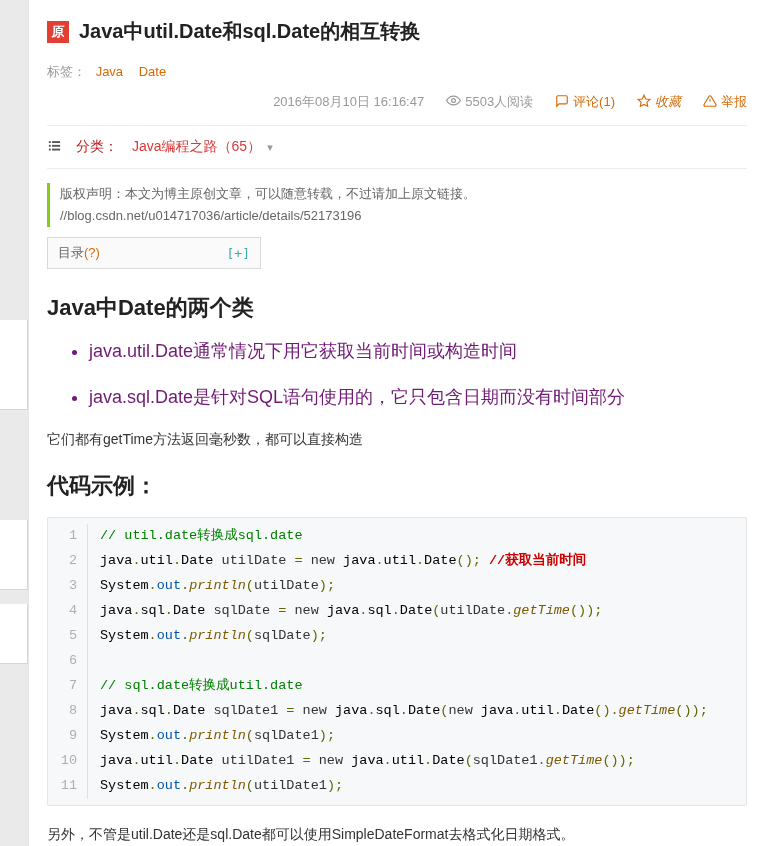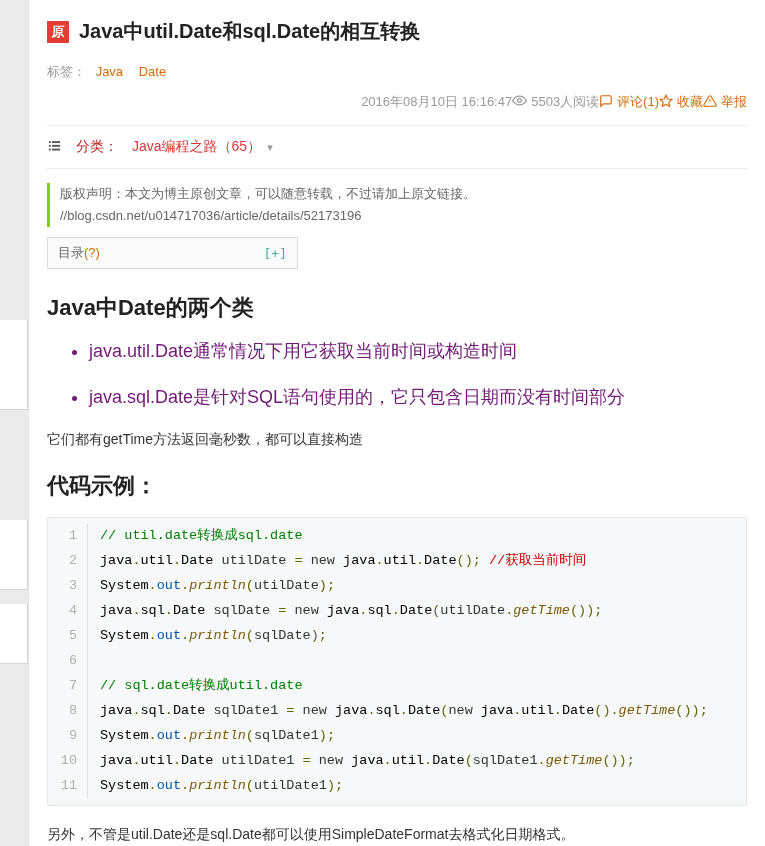--- a/index.html
+++ b/index.html
@@ -67,33 +67,34 @@
   .tags-row .tag-link {
     color: #d46b08;
     margin-right: 12px;
     text-decoration: none;
   }
 
   .meta-row {
     display: flex;
     justify-content: flex-end;
     align-items: center;
+    gap: 22px;
     color: #888;
     font-size: 13px;
     padding-bottom: 14px;
     border-bottom: 1px solid #ececec;
   }
   .meta-row .meta-item {
     display: inline-flex;
     align-items: center;
     gap: 4px;
     color: #999;
   }
   .meta-row .meta-item.comment { color: #d46b08; }
-  .meta-row .meta-item.fav { color: #d46b08; }
+  .meta-row .meta-item.fav { color: #d46b08; font-style: italic; }
   .meta-row .meta-item.report { color: #d46b08; }
 
   .cat-row {
     display: flex;
     align-items: center;
     gap: 14px;
     padding: 12px 0;
     border-bottom: 1px solid #ececec;
     margin-bottom: 14px;
   }
@@ -116,21 +117,21 @@
 
   .toc-box {
     border: 1px solid #d9d9d9;
     background: #fafafa;
     display: flex;
     justify-content: space-between;
     align-items: center;
     padding: 6px 10px;
     font-size: 13px;
     color: #666;
-    width: 251px;
+    width: 214px;
     margin-bottom: 24px;
   }
   .toc-box .toc-q { color: #d46b08; }
   .toc-box .toc-toggle { color: #4aa; font-family: monospace; }
 
   h2.section {
     font-size: 22px;
     font-weight: bold;
     margin: 22px 0 16px 0;
     color: #222;
@@ -177,21 +178,21 @@
     flex-shrink: 0;
   }
   .code-line .src {
     padding-left: 12px;
     white-space: pre;
   }
   .tok-comment { color: #008000; }
   .tok-pkg     { color: #000; }
   .tok-sep     { color: #666600; }
   .tok-call    { color: #7d5a00; font-style: italic; }
-  .tok-red     { color: #cc0000; }
+  .tok-red     { color: #cc0000; font-weight: bold; }
   .tok-field   { color: #0055aa; }
 
   .icon { display:inline-block; }
 </style>
 </head>
 <body>
 
 <div class="page-wrap">
   <div class="left-rail">
     <div class="tab-stub"></div>

